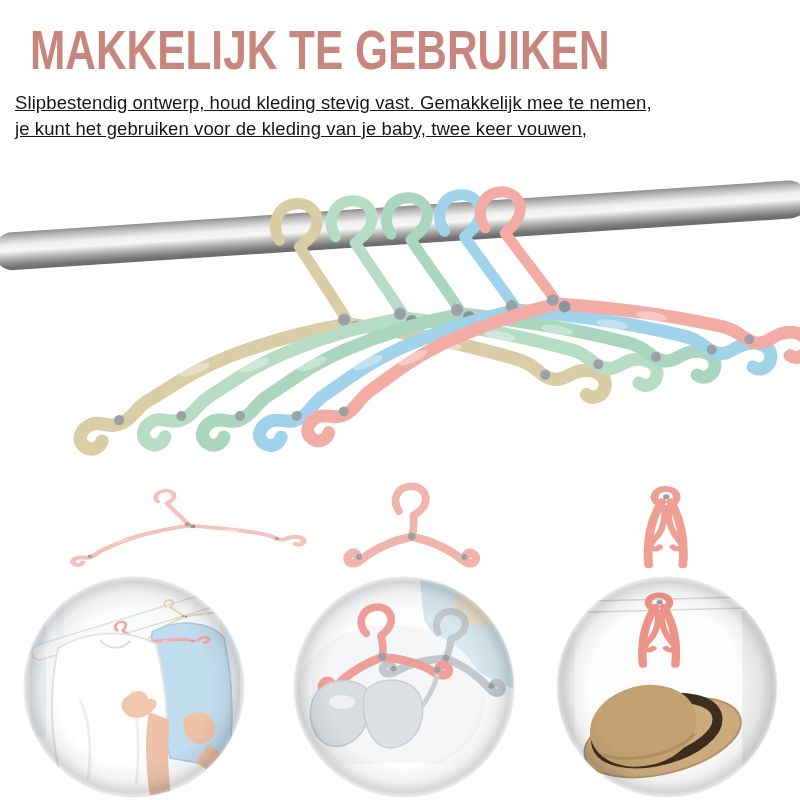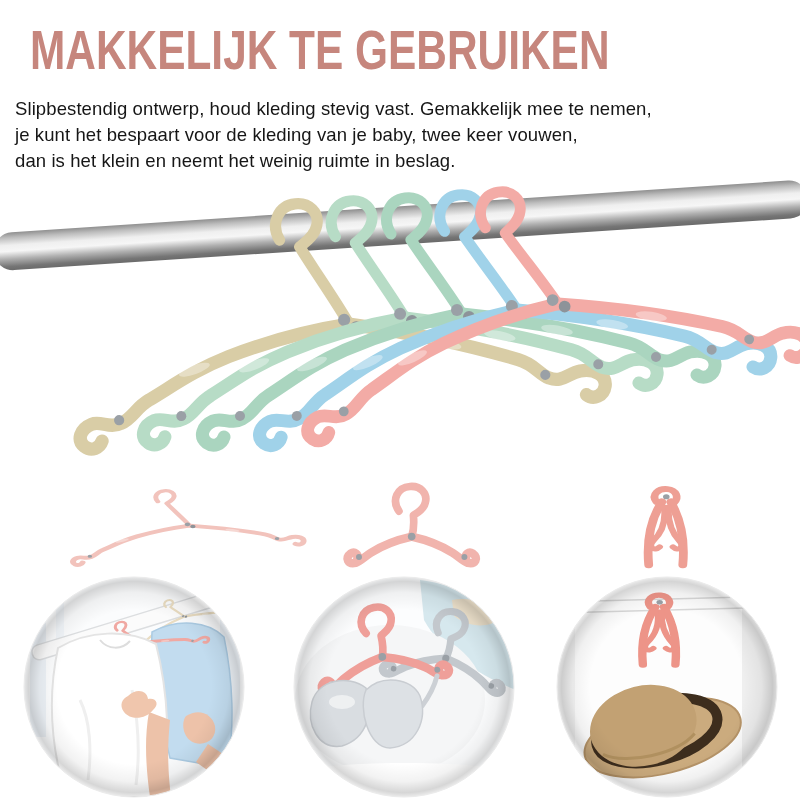--- a/index.html
+++ b/index.html
@@ -6,37 +6,36 @@
   body{width:800px;height:800px;background:#ffffff;overflow:hidden;position:relative;
        font-family:"Liberation Sans", sans-serif;}
   .stage{position:absolute;left:0;top:0;width:724px;height:800px;}
   h1.headline{
     position:absolute;left:30px;top:18px;margin:0;
     font-size:53px;font-weight:bold;letter-spacing:0px;
     color:#c6867d;white-space:nowrap;
     transform:scaleX(0.80) scaleY(1.04);transform-origin:left top;
   }
   .desc{
-    position:absolute;left:15px;top:96px;width:720px;
-    font-size:18.5px;line-height:26px;color:#161616;letter-spacing:0.1px;
+    position:absolute;left:15px;top:90px;width:720px;
+    font-size:18.5px;line-height:26px;color:#161616;letter-spacing:0.1px;text-decoration:underline;
   }
   .desc div{white-space:nowrap;}
   svg.graphics{position:absolute;left:0;top:0;}
 </style>
 </head>
 <body>
 
 <div class="stage">
 
   <h1 class="headline">MAKKELIJK TE GEBRUIKEN</h1>
 
   <div class="desc">
     <div>Slipbestendig ontwerp, houd kleding stevig vast. Gemakkelijk mee te nemen,</div>
-    <div>je kunt het bespaart voor de kleding van je baby, twee keer vouwen,</div>
-    <div>dan is het klein en neemt het weinig ruimte in beslag.</div>
+    <div>je kunt het gebruiken voor de kleding van je baby, twee keer vouwen,</div>
   </div>
 
   <svg class="graphics" width="800" height="800" viewBox="0 0 800 800">
     <defs>
       <linearGradient id="railGrad" x1="0" y1="0" x2="0" y2="1">
         <stop offset="0" stop-color="#8f8f8f"></stop>
         <stop offset="0.14" stop-color="#bdbdbd"></stop>
         <stop offset="0.34" stop-color="#efefef"></stop>
         <stop offset="0.5" stop-color="#f6f6f6"></stop>
         <stop offset="0.7" stop-color="#b0b0b0"></stop>

